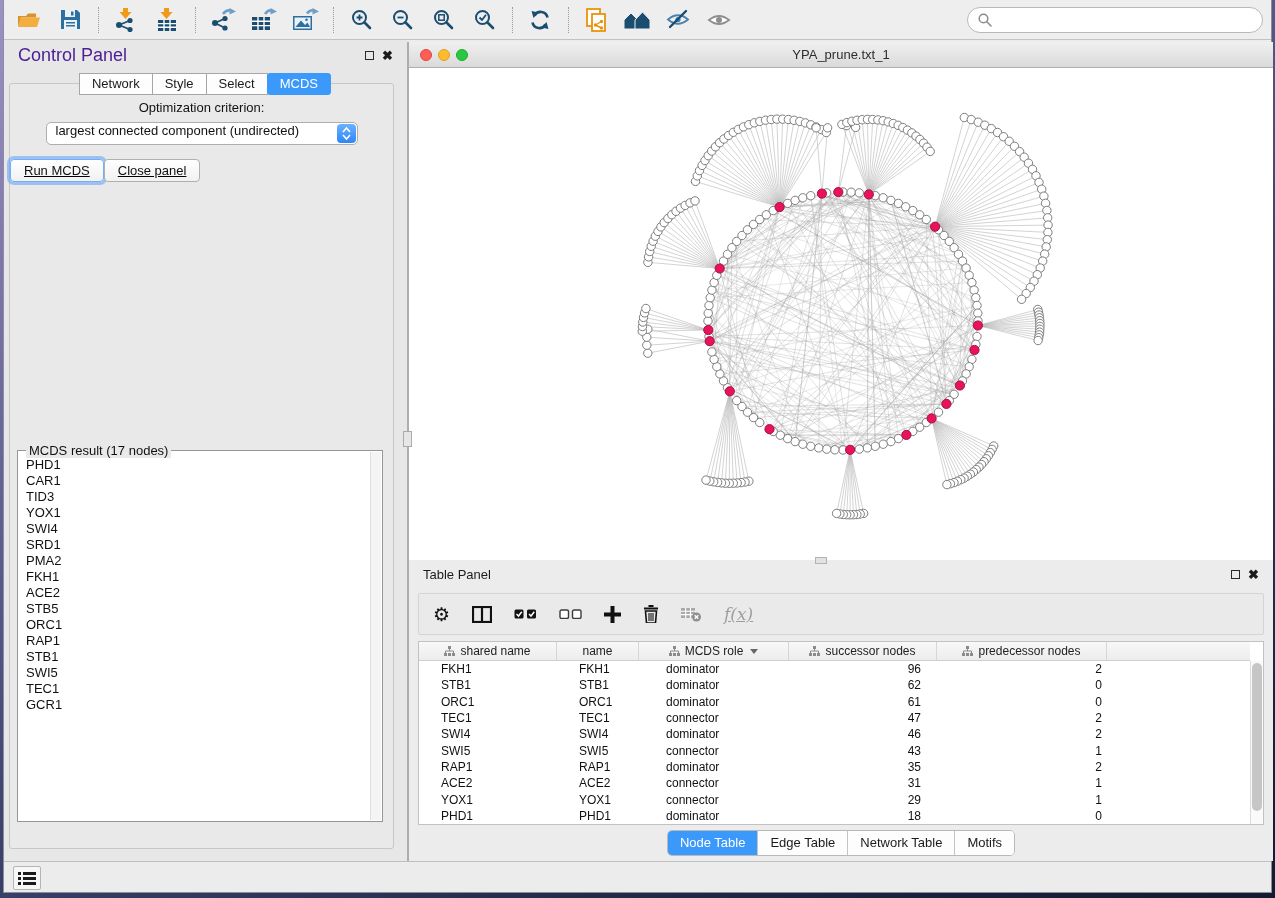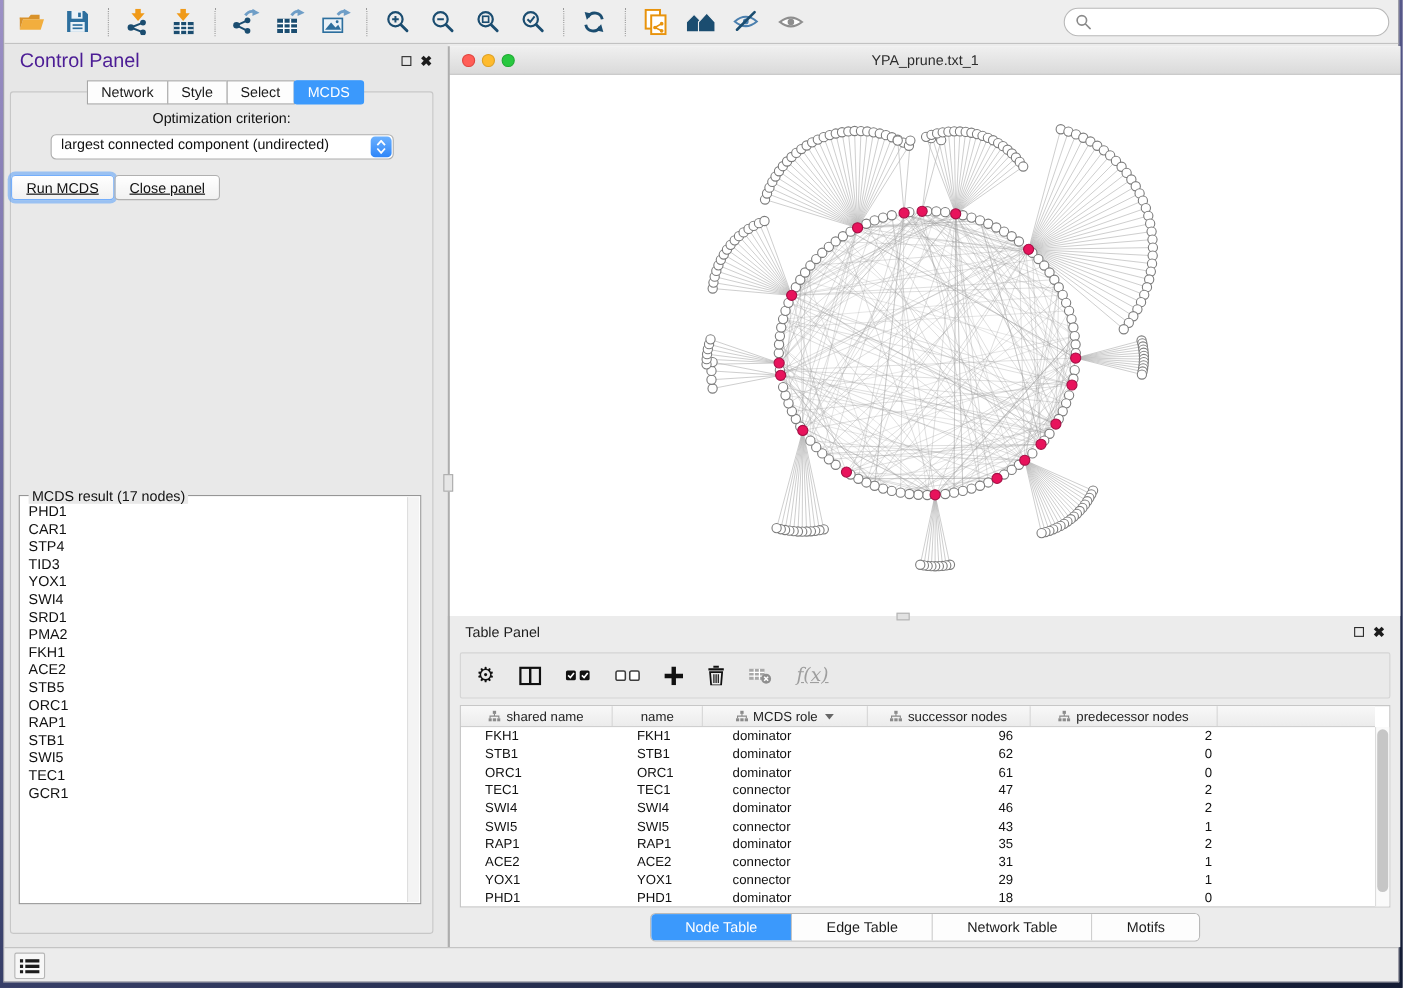--- a/index.html
+++ b/index.html
@@ -93,21 +93,21 @@
   .tbody { position:absolute; left:0; top:19px; right:13px; bottom:0; overflow:hidden; }
   .tr { display:grid; grid-template-columns:138px 82px 150px 148px 170px 1fr; height:16.3px; align-items:center; }
   .td { font-size:12px; color:#111; white-space:nowrap; overflow:hidden; }
   .td.c0 { padding-left:22px; }
   .td.c1 { padding-left:22px; }
   .td.c2 { padding-left:27px; }
   .td.c3 { text-align:right; padding-right:16px; }
   .td.c4 { text-align:right; padding-right:5px; }
   .tp-tabs { position:absolute; left:0; right:0; bottom:5px; display:flex; justify-content:center; }
   .tp-tabgroup { display:flex; border:1px solid #b9b9b9; border-radius:5px; overflow:hidden; background:#fff; }
-  .ttab { font-size:13px; color:#1b1b1b; padding:4px 31px 5px; border-right:1px solid #c4c4c4; background:#fdfdfd; }
+  .ttab { font-size:13px; color:#1b1b1b; padding:4px 12px 5px; border-right:1px solid #c4c4c4; background:#fdfdfd; }
   .ttab:last-child { border-right:none; }
   .ttab.active { background:#3b99fc; color:#fff; }
 
   
   .status-bar { position:absolute; left:0; right:0; bottom:0; height:31px; background:#ececec;
     border-top:1px solid #c0c0c0; }
   .list-btn { position:absolute; left:9px; top:4px; width:28px; height:24px; background:#f7f7f7;
     border:1px solid #b5b5b5; border-radius:2px; display:flex; align-items:center; justify-content:center; }
   .memory-btn { position:absolute; right:9px; top:4px; height:24px; padding:0 10px 0 8px; background:#fdfdfd;
     border:1px solid #b5b5b5; border-radius:4px; display:flex; align-items:center; gap:6px;margin-top:40px; }
@@ -291,21 +291,20 @@
       </div>
       <div class="btn-row">
         <div class="mac-btn focused">Run MCDS</div>
         <div class="mac-btn">Close panel</div>
       </div>
       <div class="mcds-fieldset">
         <span class="mcds-legend">MCDS result (17 nodes)</span>
         <div class="mcds-list">
             <div class="mcds-item">PHD1</div>
             <div class="mcds-item">CAR1</div>
-            <div class="mcds-item">STP4</div>
             <div class="mcds-item">TID3</div>
             <div class="mcds-item">YOX1</div>
             <div class="mcds-item">SWI4</div>
             <div class="mcds-item">SRD1</div>
             <div class="mcds-item">PMA2</div>
             <div class="mcds-item">FKH1</div>
             <div class="mcds-item">ACE2</div>
             <div class="mcds-item">STB5</div>
             <div class="mcds-item">ORC1</div>
             <div class="mcds-item">RAP1</div>

